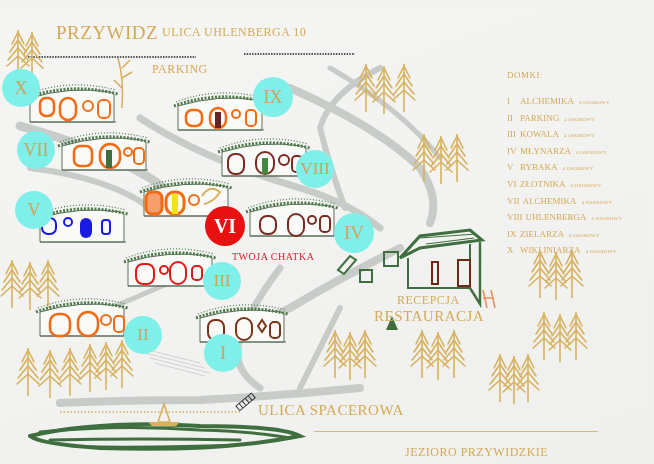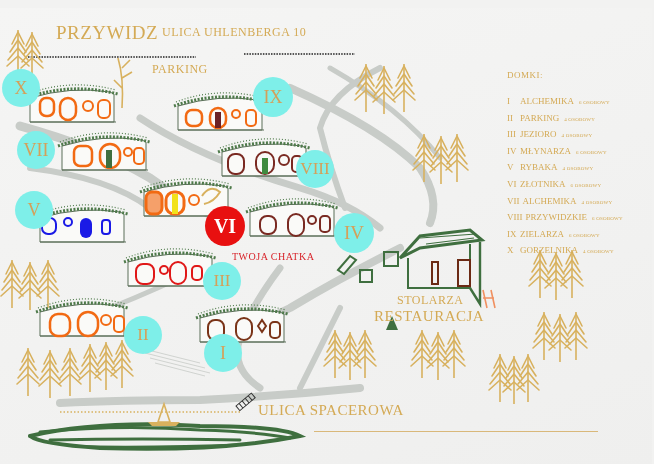--- a/index.html
+++ b/index.html
@@ -210,32 +210,33 @@
   <div class="badge" style="left:296px; top:142px; width:38px; height:38px; font-size:17px;">VIII</div>
   <div class="badge" style="left:15px; top:183px; width:38px; height:38px; font-size:18px;">V</div>
   <div class="badge red" style="left:205px; top:198px; width:40px; height:40px; font-size:20px;">VI</div>
   <div class="badge" style="left:334px; top:205px; width:40px; height:40px; font-size:19px;">IV</div>
   <div class="badge" style="left:203px; top:254px; width:38px; height:38px; font-size:17px;">III</div>
   <div class="badge" style="left:124px; top:308px; width:38px; height:38px; font-size:17px;">II</div>
   <div class="badge" style="left:204px; top:326px; width:38px; height:38px; font-size:18px;">I</div>
 
   <div class="label" style="left:232px; top:243px; font-size:10px; color:#d8232a;">TWOJA CHATKA</div>
 
-  <div class="label" style="left:397px; top:285px; font-size:12px;">STOLARZA</div>
+  <div class="label" style="left:397px; top:285px; font-size:12px;">RECEPCJA</div>
   <div class="label" style="left:374px; top:300px; font-size:15px;">RESTAURACJA</div>
 
   <div class="label" style="left:258px; top:394px; font-size:15px;">ULICA SPACEROWA</div>
   <div class="goldline" style="left:314px; top:423px; width:284px;"></div>
+  <div class="label" style="left:405px; top:437px; font-size:12px;">JEZIORO PRZYWIDZKIE</div>
 
   <div class="legend">
     <div class="title">DOMKI:</div>
     <div class="row"><span class="num">I</span><span>ALCHEMIKA</span><span class="cap">6 OSOBOWY</span></div>
     <div class="row"><span class="num">II</span><span>PARKING</span><span class="cap">4 OSOBOWY</span></div>
-    <div class="row"><span class="num">III</span><span>JEZIORO</span><span class="cap">4 OSOBOWY</span></div>
+    <div class="row"><span class="num">III</span><span>KOWALA</span><span class="cap">4 OSOBOWY</span></div>
     <div class="row"><span class="num">IV</span><span>MŁYNARZA</span><span class="cap">6 OSOBOWY</span></div>
     <div class="row"><span class="num">V</span><span>RYBAKA</span><span class="cap">4 OSOBOWY</span></div>
     <div class="row"><span class="num">VI</span><span>ZŁOTNIKA</span><span class="cap">6 OSOBOWY</span></div>
     <div class="row"><span class="num">VII</span><span>ALCHEMIKA</span><span class="cap">4 OSOBOWY</span></div>
-    <div class="row"><span class="num">VIII</span><span>PRZYWIDZKIE</span><span class="cap">6 OSOBOWY</span></div>
+    <div class="row"><span class="num">VIII</span><span>UHLENBERGA</span><span class="cap">6 OSOBOWY</span></div>
     <div class="row"><span class="num">IX</span><span>ZIELARZA</span><span class="cap">6 OSOBOWY</span></div>
-    <div class="row"><span class="num">X</span><span>GORZELNIKA</span><span class="cap">4 OSOBOWY</span></div>
+    <div class="row"><span class="num">X</span><span>WIKLINIARZA</span><span class="cap">4 OSOBOWY</span></div>
   </div>
 </div>
 
 </body></html>

